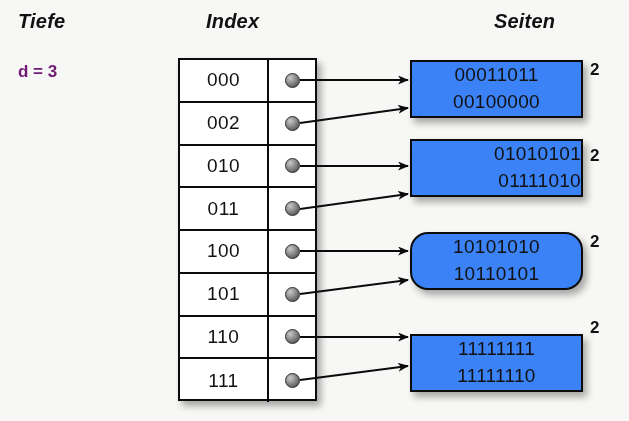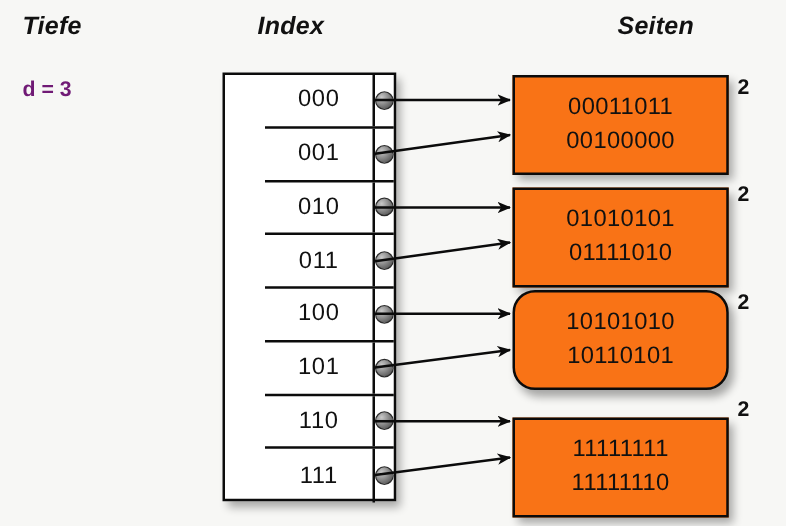--- a/index.html
+++ b/index.html
@@ -55,21 +55,20 @@
     box-sizing: border-box;
     box-shadow: 4px 5px 7px rgba(0,0,0,0.33);
   }
   .index-row {
     position: relative;
     height: 42.75px;
     box-sizing: border-box;
     border-bottom: 2px solid #0b0b0b;
     display: flex;
     align-items: center;
-    margin-left: 32px;
   }
   .index-row:last-child { border-bottom: none; }
 
   .index-key {
     width: 89px;
     box-sizing: border-box;
     text-align: center;
     font-size: 19px;
     color: #111;
     border-right: 2px solid #0b0b0b;
@@ -93,22 +92,22 @@
     background: radial-gradient(circle at 33% 30%, #c9c9c9 0%, #8e8e8e 42%, #5c5c5c 78%, #3e3e3e 100%);
     border: 1px solid #2a2a2a;
     box-sizing: border-box;
   }
 
   
   .page-box {
     position: absolute;
     left: 410px;
     width: 173px;
-    height: 80px;
-    background: #f97316;
+    height: 58px;
+    background: #3b82f6;
     border: 2.5px solid #0b0b0b;
     box-sizing: border-box;
     box-shadow: 4px 5px 7px rgba(0,0,0,0.33);
     display: flex;
     flex-direction: column;
     align-items: center;
     justify-content: center;
   }
   .page-line {
     font-size: 19px;
@@ -148,21 +147,21 @@
   <div id="index-table">
 
     <div class="index-row">
       <div class="index-key">000</div>
       <div class="index-ptr-cell">
         <div class="ptr-dot"></div>
       </div>
     </div>
 
     <div class="index-row">
-      <div class="index-key">001</div>
+      <div class="index-key">002</div>
       <div class="index-ptr-cell">
         <div class="ptr-dot"></div>
       </div>
     </div>
 
     <div class="index-row">
       <div class="index-key">010</div>
       <div class="index-ptr-cell">
         <div class="ptr-dot"></div>
       </div>
@@ -204,21 +203,21 @@
     </div>
 
   </div>
 
   <div class="page-box" style="top:60px;">
     <div class="page-line">00011011</div>
     <div class="page-line">00100000</div>
   </div>
   <div class="page-count" style="top:60px;">2</div>
 
-  <div class="page-box" style="top:150px;">
+  <div class="page-box" style="top:139px;align-items:flex-end;">
     <div class="page-line">01010101</div>
     <div class="page-line">01111010</div>
   </div>
   <div class="page-count" style="top:146px;">2</div>
 
   <div class="page-box" style="top:232px;border-radius:18px;">
     <div class="page-line">10101010</div>
     <div class="page-line">10110101</div>
   </div>
   <div class="page-count" style="top:232px;">2</div>

